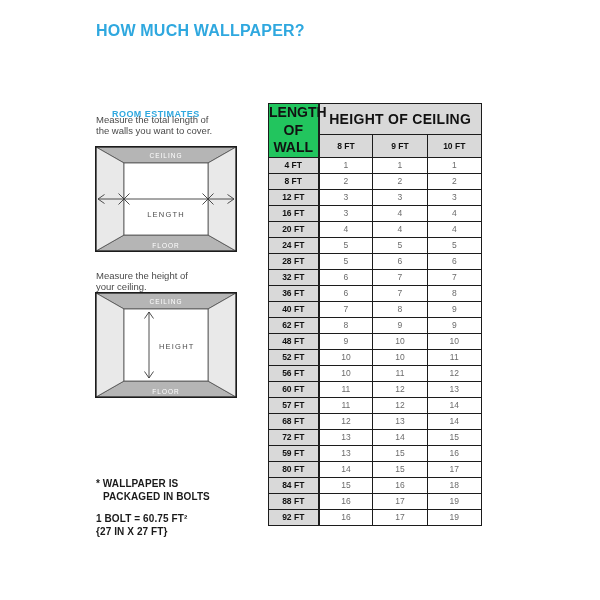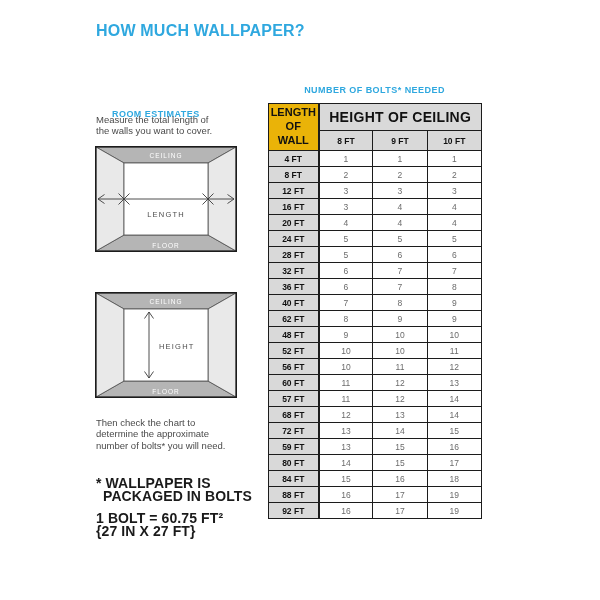--- a/index.html
+++ b/index.html
@@ -30,61 +30,60 @@
   #step-height { top: 260px; }
   #step-chart  { top: 407px; }
 
   .diagram { position: absolute; left: 95px; width: 142px; height: 106px; }
   #diagram-length { top: 146px; }
   #diagram-height { top: 292px; }
   .diagram text { font-family: "Liberation Sans", sans-serif; }
 
   .note {
     position: absolute; left: 96px;
-    font-size: 14px; font-weight: bold; color: #1a1a1a; line-height: 13px; letter-spacing: 0.1px;
+    font-size: 10px; font-weight: bold; color: #1a1a1a; line-height: 13px; letter-spacing: 0.1px;
   }
   #note-packaging { top: 477px; }
   #note-boltsize  { top: 512px; }
   .note span { display: block; }
   .note .indent { padding-left: 7px; }
 
   .bolt-table {
     position: absolute; left: 268px; top: 103px; width: 213px;
     border-collapse: collapse; table-layout: fixed;
     border-top: 1.5px solid #1c1c1c;
   }
   .bolt-table th, .bolt-table td {
     border: 1px solid #1c1c1c; text-align: center; vertical-align: middle; padding: 0;
   }
   .bolt-table thead tr.group-row { height: 27px; }
   .bolt-table thead tr.colh-row  { height: 20px; }
   .bolt-table tbody tr { height: 16px; }
   .corner {
-    width: 50px; background: #eab308; color: #111;
-    font-size: 11px; font-weight: bold; line-height: 1.25; padding: 0 5px;
+    width: 50px; background: #22c55e; color: #111;
+    font-size: 14px; font-weight: bold; line-height: 1.25; padding: 0 5px;
     border-right-width: 2.5px !important;
     margin-left: 36px;
   }
   .group  { background: #d9d9d9; color: #111; font-size: 14px; font-weight: bold; letter-spacing: 0.3px; }
   .colh   { background: #d9d9d9; color: #111; font-size: 8.5px; font-weight: bold; }
   .bolt-table tbody th {
     background: #d9d9d9; color: #111; font-size: 8.5px; font-weight: bold;
     border-right-width: 2.5px;
   }
   .bolt-table tbody td { background: #fff; color: #6b6b6b; font-size: 8.5px; }
 </style>
 </head>
 <body style="--accent: #2FA8DF;">
 
 <div class="canvas">
 
   <div class="page-title">HOW MUCH WALLPAPER?</div>
 
   <div class="section-label left">ROOM ESTIMATES</div>
-  <div class="section-label right">NUMBER OF BOLTS* NEEDED</div>
 
   <p class="step" id="step-length">Measure the total length of
 the walls you want to cover.</p>
 
   <svg class="diagram" id="diagram-length" viewBox="0 0 142 106">
     <polygon points="1,1 141,1 113,17 29,17" fill="#b5b5b5" stroke="#4d4d4d" stroke-width="0.8"></polygon>
     <polygon points="1,105 141,105 113,89 29,89" fill="#b5b5b5" stroke="#4d4d4d" stroke-width="0.8"></polygon>
     <polygon points="1,1 29,17 29,89 1,105" fill="#e9e9e9" stroke="#4d4d4d" stroke-width="0.8"></polygon>
     <polygon points="141,1 113,17 113,89 141,105" fill="#e9e9e9" stroke="#4d4d4d" stroke-width="0.8"></polygon>
     <rect x="29" y="17" width="84" height="72" fill="#ffffff" stroke="#4d4d4d" stroke-width="0.8"></rect>
@@ -96,41 +95,40 @@
       <polyline points="9.5,48.5 3,53 9.5,57.5"></polyline>
       <polyline points="132.5,48.5 139,53 132.5,57.5"></polyline>
       <line x1="23.5" y1="47.5" x2="34.5" y2="58.5"></line>
       <line x1="23.5" y1="58.5" x2="34.5" y2="47.5"></line>
       <line x1="107.5" y1="47.5" x2="118.5" y2="58.5"></line>
       <line x1="107.5" y1="58.5" x2="118.5" y2="47.5"></line>
     </g>
     <text x="71" y="71" text-anchor="middle" font-size="7.5" letter-spacing="1.2" fill="#4d4d4d">LENGTH</text>
   </svg>
 
+  <p class="step" id="step-height">Measure the height of
+your ceiling.</p>
 
   <svg class="diagram" id="diagram-height" viewBox="0 0 142 106">
     <polygon points="1,1 141,1 113,17 29,17" fill="#b5b5b5" stroke="#4d4d4d" stroke-width="0.8"></polygon>
     <polygon points="1,105 141,105 113,89 29,89" fill="#b5b5b5" stroke="#4d4d4d" stroke-width="0.8"></polygon>
     <polygon points="1,1 29,17 29,89 1,105" fill="#e9e9e9" stroke="#4d4d4d" stroke-width="0.8"></polygon>
     <polygon points="141,1 113,17 113,89 141,105" fill="#e9e9e9" stroke="#4d4d4d" stroke-width="0.8"></polygon>
     <rect x="29" y="17" width="84" height="72" fill="#ffffff" stroke="#4d4d4d" stroke-width="0.8"></rect>
     <rect x="0.75" y="0.75" width="140.5" height="104.5" fill="none" stroke="#1c1c1c" stroke-width="1.5"></rect>
     <text x="71" y="12" text-anchor="middle" font-size="6.5" letter-spacing="1" fill="#ffffff">CEILING</text>
     <text x="71" y="101.8" text-anchor="middle" font-size="6.5" letter-spacing="1" fill="#ffffff">FLOOR</text>
     <g stroke="#3a3a3a" stroke-width="0.9" fill="none">
       <line x1="54" y1="20" x2="54" y2="86"></line>
       <polyline points="49.5,26.5 54,20 58.5,26.5"></polyline>
       <polyline points="49.5,79.5 54,86 58.5,79.5"></polyline>
     </g>
     <text x="64" y="56.5" text-anchor="start" font-size="7.5" letter-spacing="1.2" fill="#4d4d4d">HEIGHT</text>
   </svg>
 
-  <p class="step" id="step-chart">Then check the chart to
-determine the approximate
-number of bolts* you will need.</p>
 
   <div class="note" id="note-packaging">
     <span>* WALLPAPER IS</span>
     <span class="indent">PACKAGED IN BOLTS</span>
   </div>
 
   <div class="note" id="note-boltsize">
     <span>1 BOLT = 60.75 FT²</span>
     <span>{27 IN X 27 FT}</span>
   </div>

